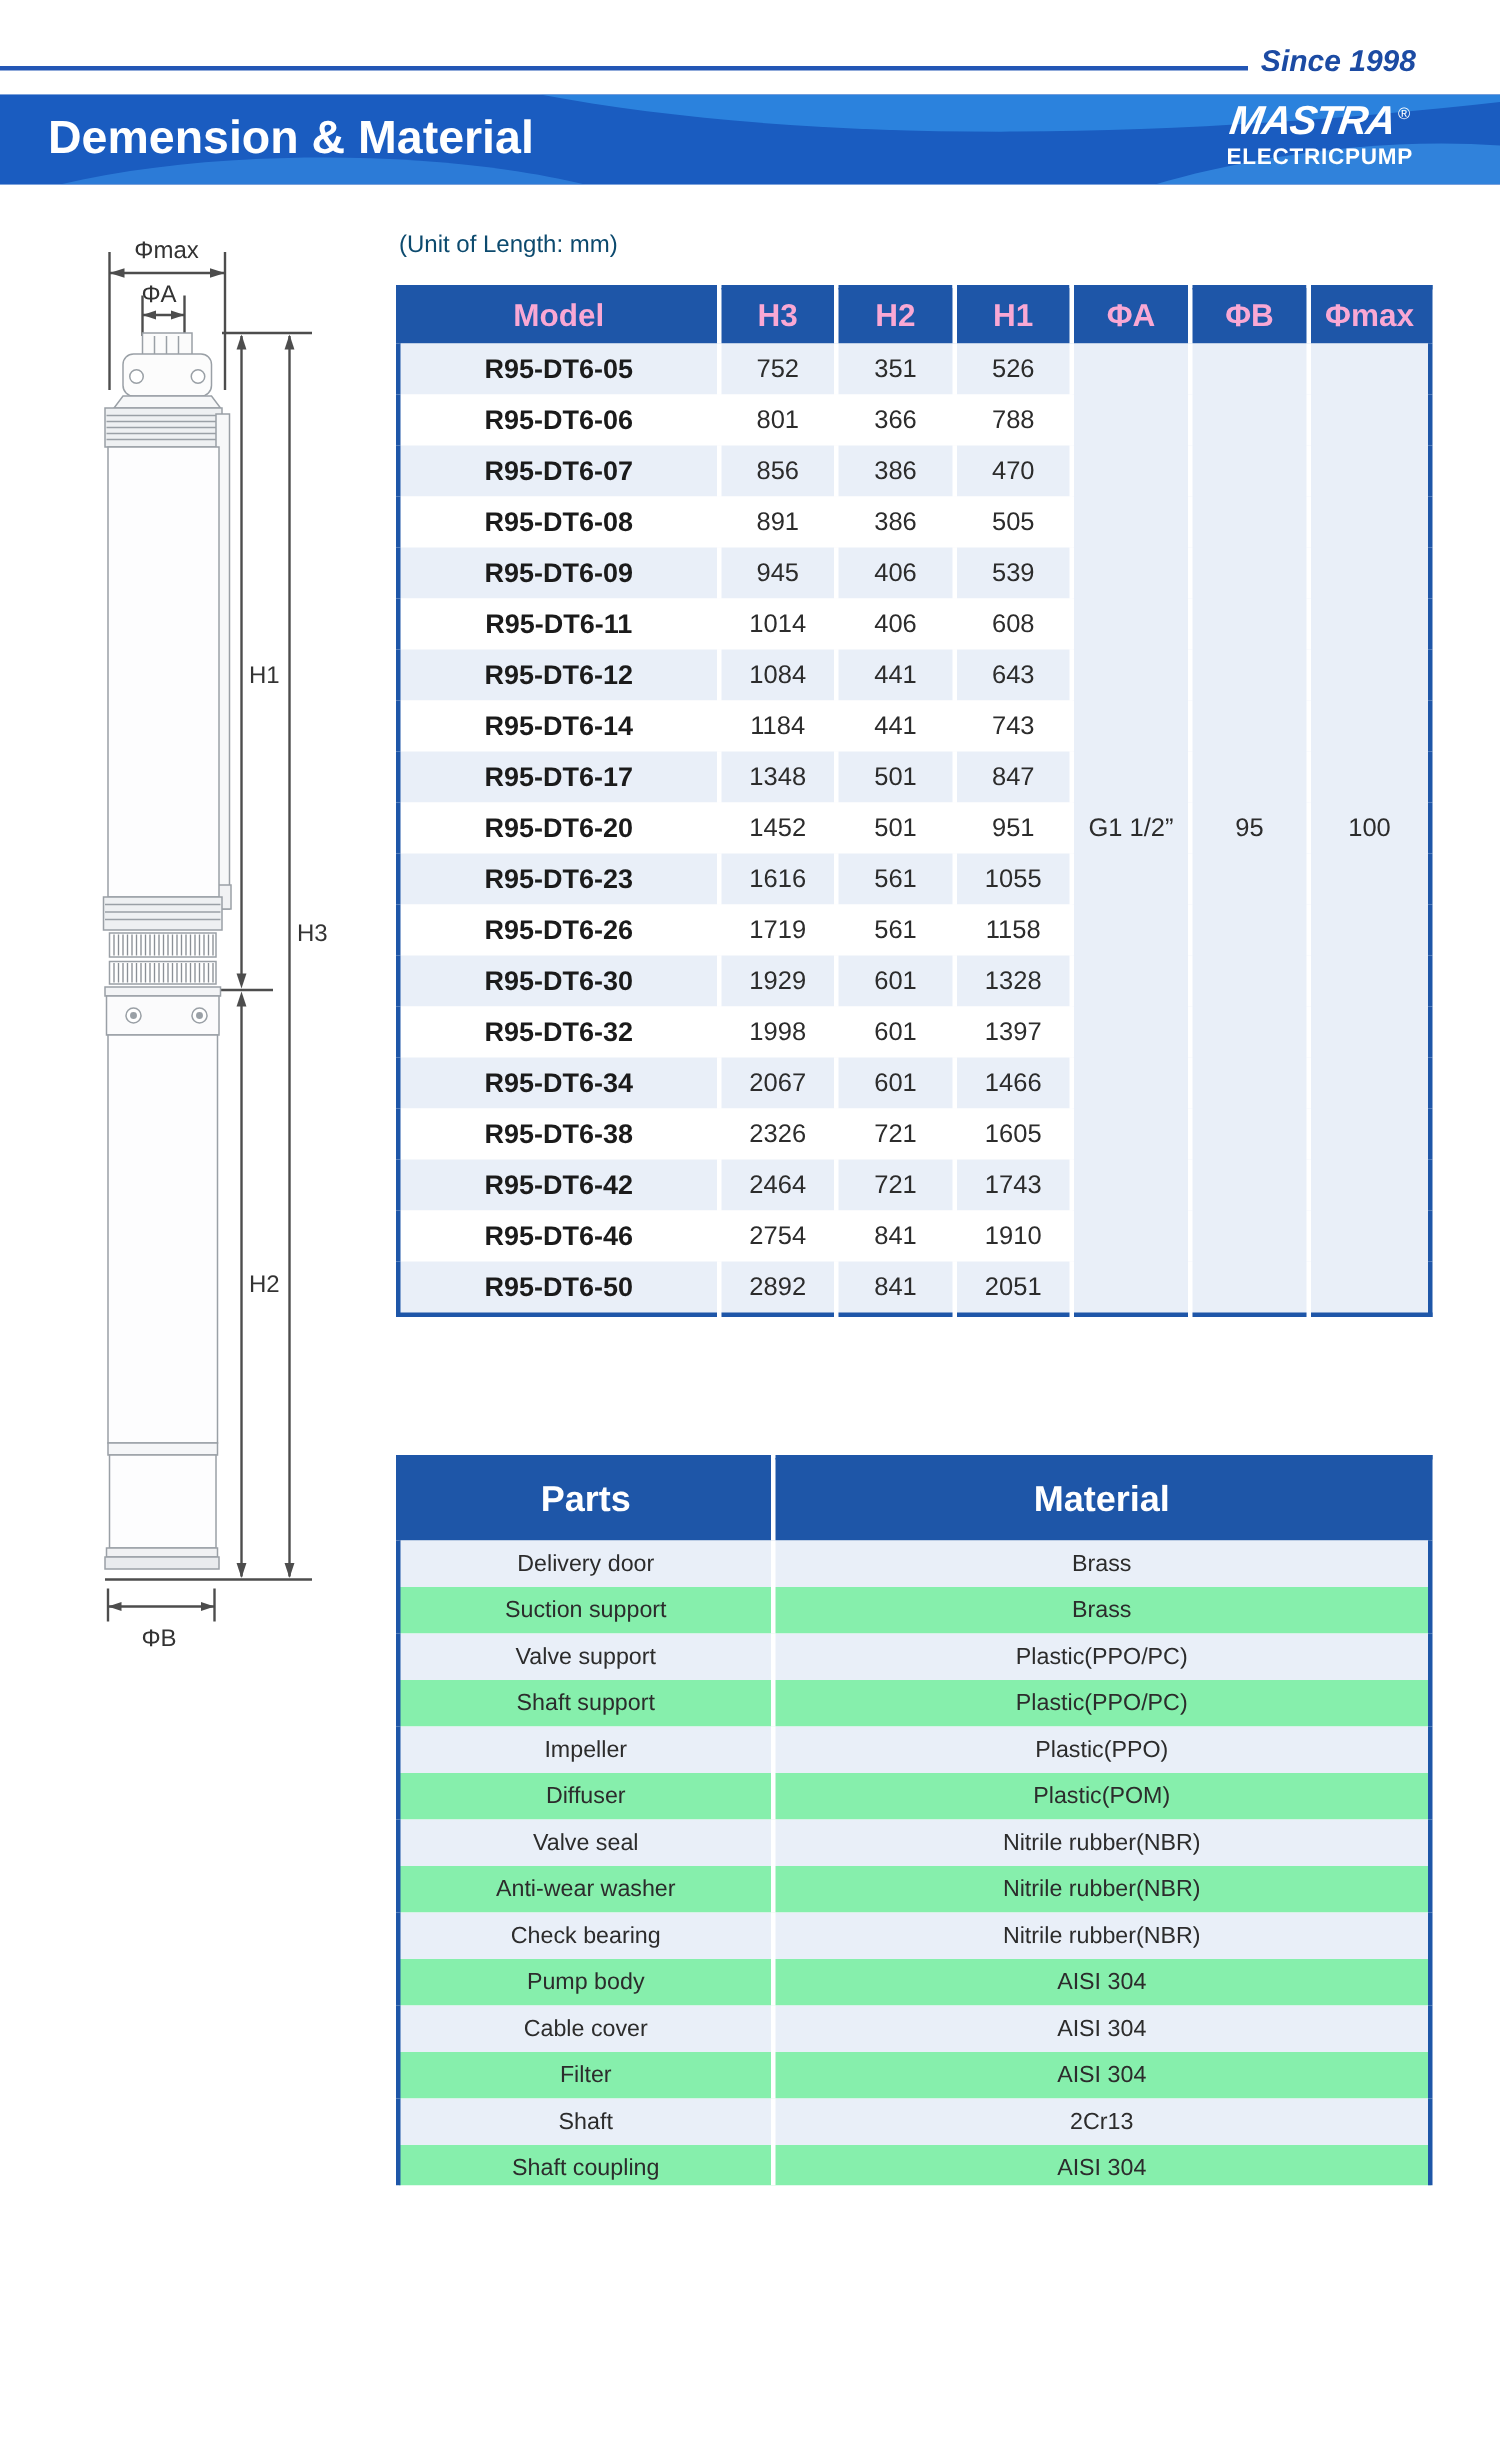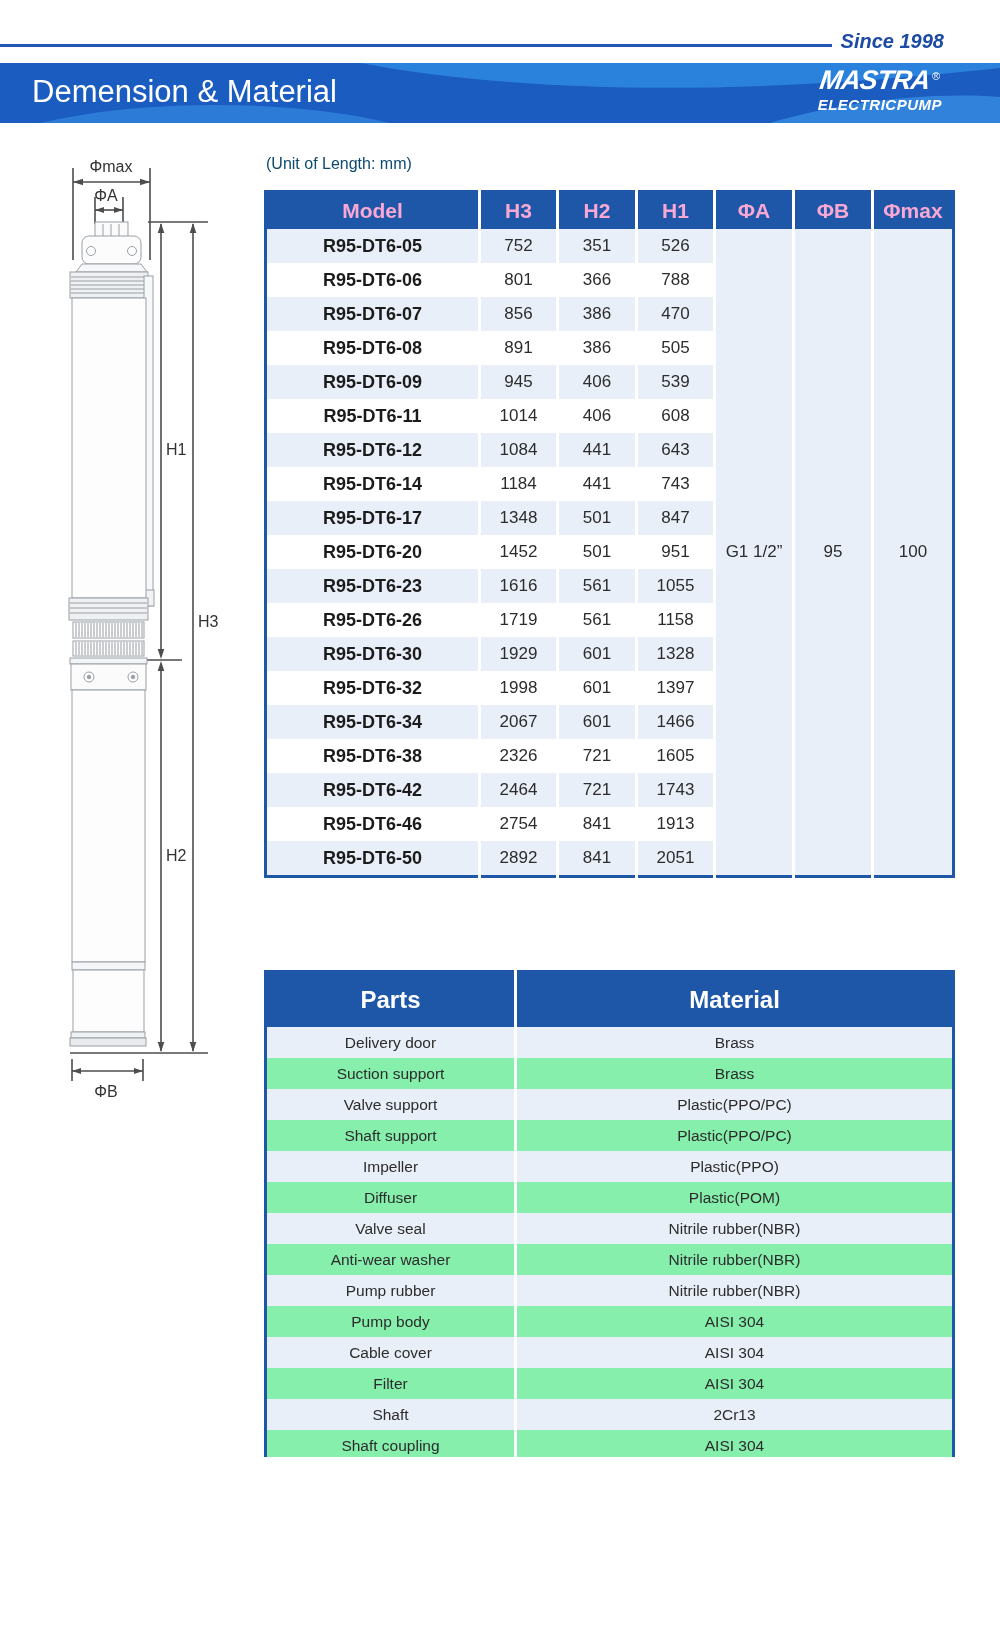--- a/index.html
+++ b/index.html
@@ -6,26 +6,26 @@
   .sheet {
     position:relative; width:1000px; height:1457px; background:#ffffff;
     font-family:"Liberation Sans", sans-serif; overflow:hidden;
   }
   
   .since-line { position:absolute; left:0; top:44px; width:832px; height:3px; background:#2356b5; }
   .since-label { position:absolute; right:56px; top:30px; font-size:20px; font-weight:bold; font-style:italic; color:#1c4ba3; }
   
   .banner { position:absolute; left:0; top:63px; width:1000px; height:60px; background:#1a5cc0; overflow:hidden; }
   .banner svg.waves { position:absolute; left:0; top:0; }
-  .page-title { position:absolute; left:32px; top:50%; transform:translateY(-52%); color:#ffffff; font-size:31px; font-weight:normal; letter-spacing:0px; white-space:nowrap; }
+  .page-title { position:absolute; left:32px; top:50%; transform:translateY(-52%); color:#ffffff; font-size:31px; font-weight:bold; letter-spacing:0px; white-space:nowrap; }
   .logo { position:absolute; right:58px; top:4px; color:#ffffff; text-align:center; line-height:1; }
   .logo-row { display:flex; align-items:flex-end; justify-content:center; }
   .logo-text { font-size:27px; font-weight:bold; font-style:italic; letter-spacing:-1px; transform:skewX(-8deg); }
   .logo-reg { font-size:11px; margin-left:3px; transform:translateY(-12px); }
-  .logo-sub { font-size:15px; font-weight:bold; letter-spacing:0.5px; margin-top:3px;font-style:italic; }
+  .logo-sub { font-size:15px; font-weight:bold; letter-spacing:0.5px; margin-top:3px; }
   
   .unit-note { position:absolute; left:266px; top:155px; font-size:16px; color:#0c4a6e; }
   
   table.dim-table { position:absolute; left:264px; top:190px; width:688px; border-collapse:collapse; border:3px solid #1e56a8; table-layout:fixed; }
   table.dim-table th { background:#1e56a8; color:#f9a8d4; font-size:21px; font-weight:bold; height:36px; padding:0; text-align:center; }
   table.dim-table td { height:34px; padding:0; text-align:center; background:#ffffff; }
   table.dim-table td.model { font-weight:bold; font-size:18px; color:#1b1b1b; }
   table.dim-table td.num { font-size:17px; color:#2c2c2c; }
   table.dim-table tbody tr:nth-child(odd) td { background:#e9eff8; }
   table.dim-table td.merged { background:#e9eff8; vertical-align:middle; }
@@ -293,21 +293,21 @@
         <tr>
           <td class="model">R95-DT6-42</td>
           <td class="num">2464</td>
           <td class="num">721</td>
           <td class="num">1743</td>
         </tr>
         <tr>
           <td class="model">R95-DT6-46</td>
           <td class="num">2754</td>
           <td class="num">841</td>
-          <td class="num">1913</td>
+          <td class="num">1910</td>
         </tr>
         <tr>
           <td class="model">R95-DT6-50</td>
           <td class="num">2892</td>
           <td class="num">841</td>
           <td class="num">2051</td>
         </tr>
       </tbody>
   </table>
 
@@ -349,21 +349,21 @@
         </tr>
         <tr>
           <td>Valve seal</td>
           <td>Nitrile rubber(NBR)</td>
         </tr>
         <tr>
           <td>Anti-wear washer</td>
           <td>Nitrile rubber(NBR)</td>
         </tr>
         <tr>
-          <td>Pump rubber</td>
+          <td>Check bearing</td>
           <td>Nitrile rubber(NBR)</td>
         </tr>
         <tr>
           <td>Pump body</td>
           <td>AISI 304</td>
         </tr>
         <tr>
           <td>Cable cover</td>
           <td>AISI 304</td>
         </tr>

